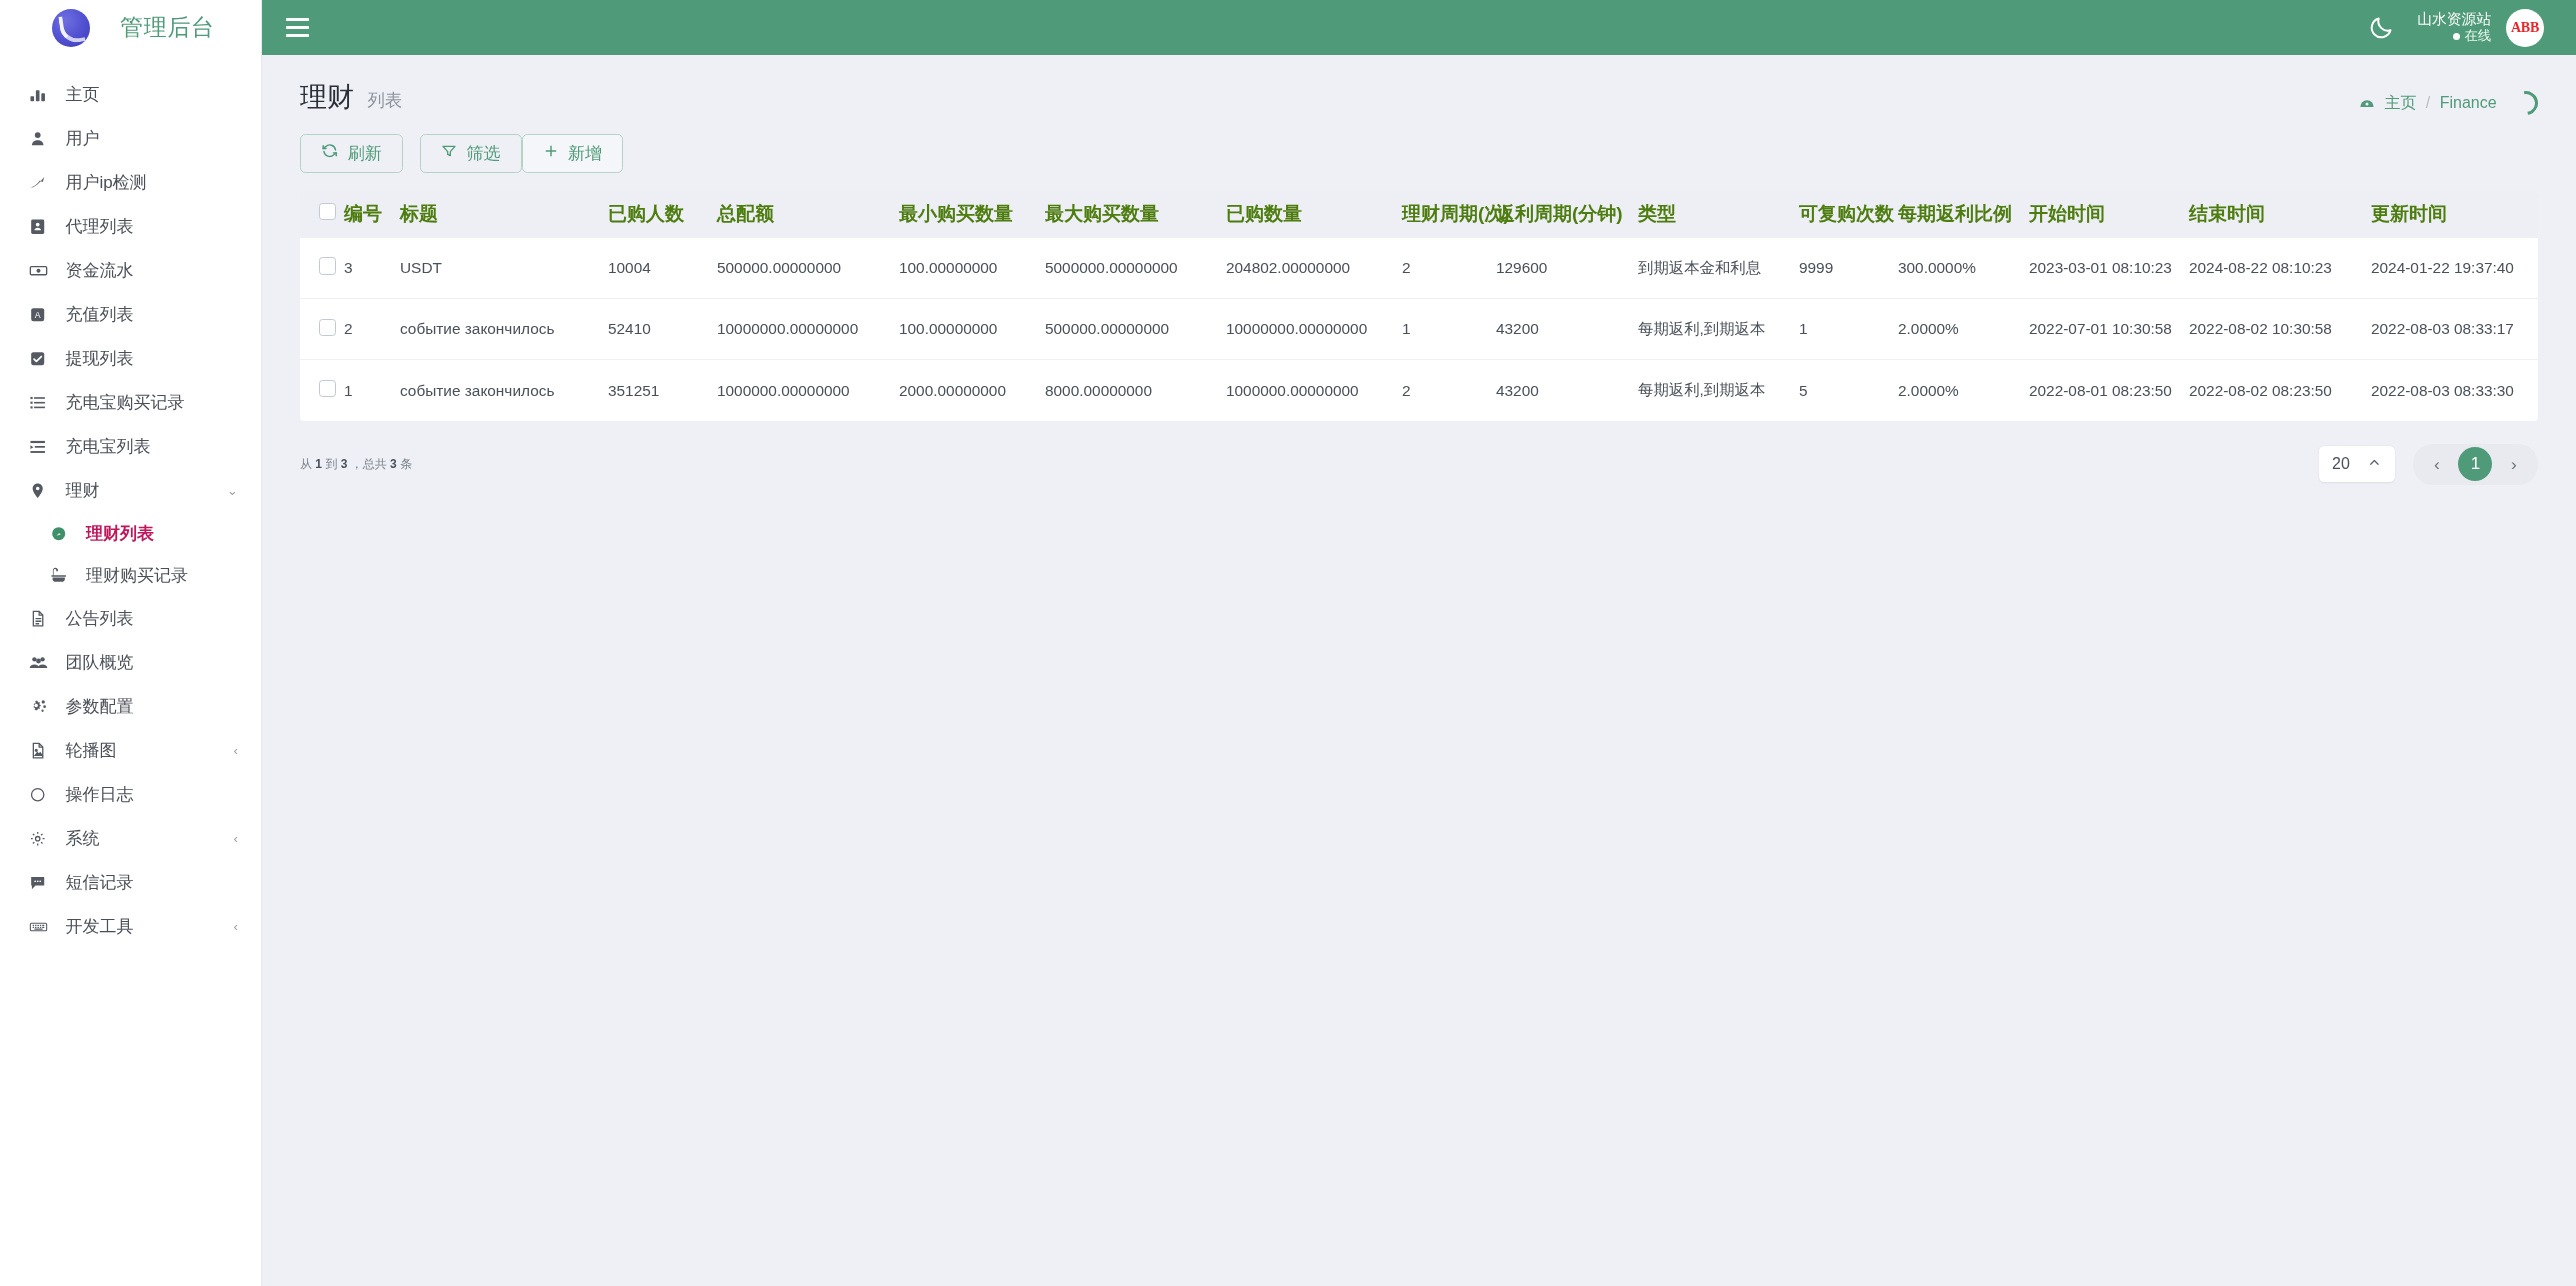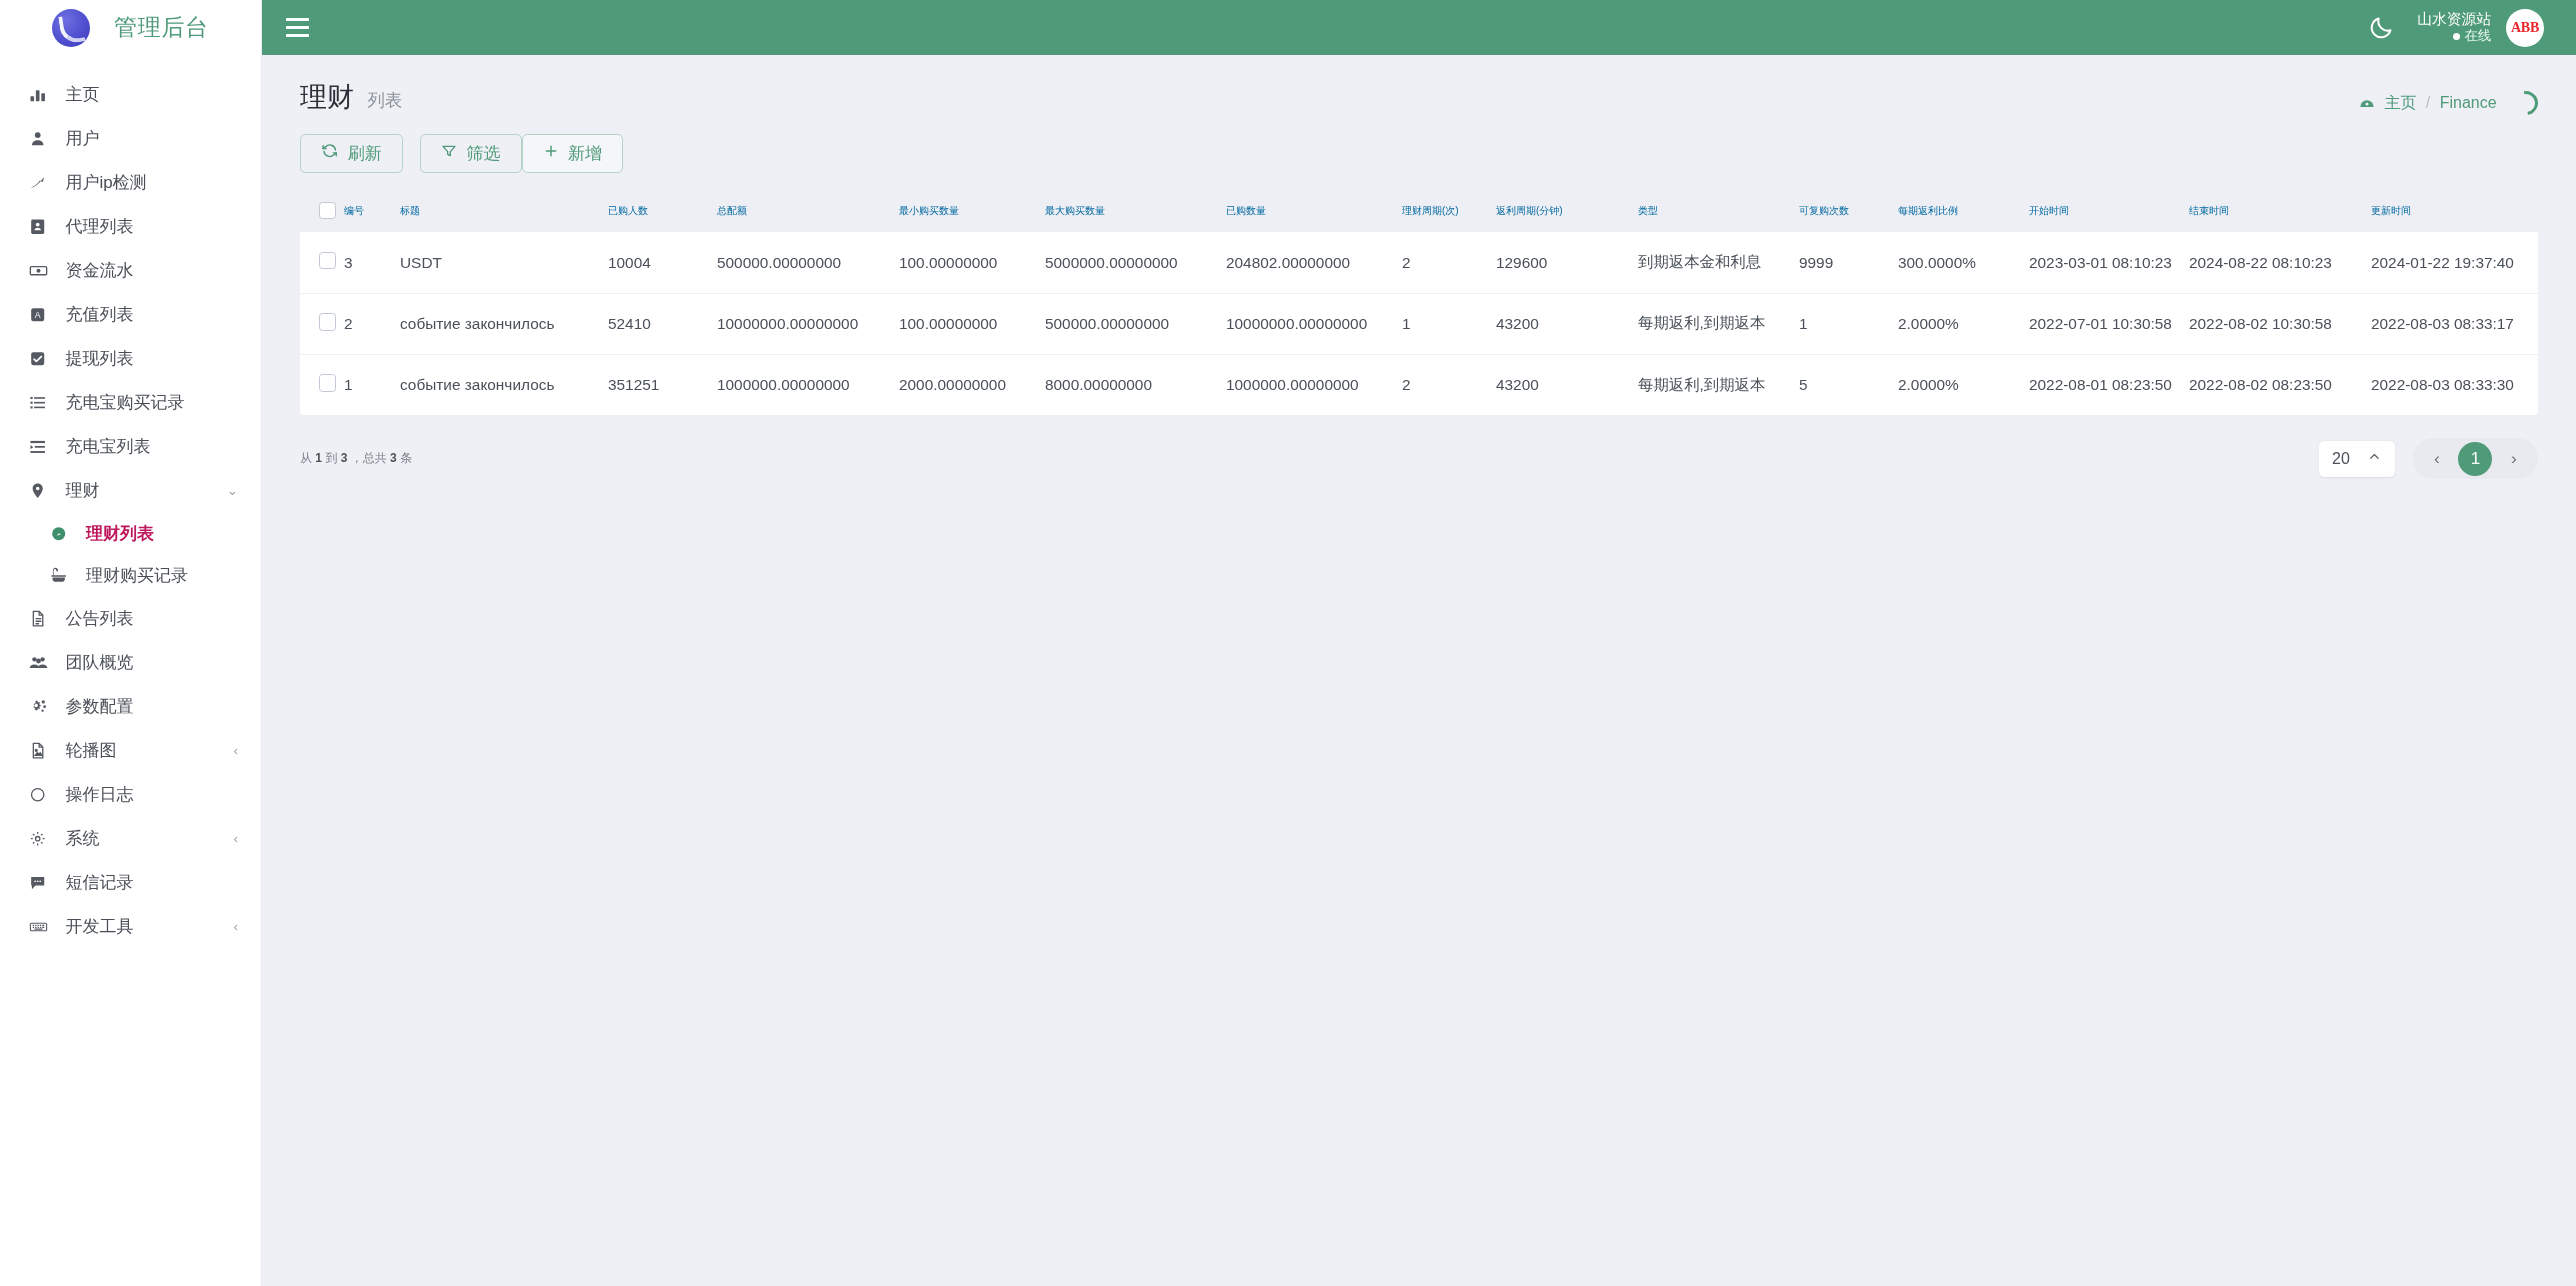--- a/index.html
+++ b/index.html
@@ -14,21 +14,21 @@
 
   
   #sidebar {
     width: 262px; min-width: 262px; height: 1287px;
     background: #ffffff;
     border-right: 0.7px solid #e6e9ef;
     display: flex; flex-direction: column;
     position: relative; z-index: 5;
   }
   .brand {
-    height: 55px; display: flex; align-items: center; gap: 24px;
+    height: 55px; display: flex; align-items: center; gap: 30px;
     padding-left: 52px;
   }
   .brand-logo {
     width: 38px; height: 38px; border-radius: 50%;
     background: radial-gradient(circle at 35% 30%, #6f6fe0 0%, #4f4fd0 55%, #3d3db5 100%);
     position: relative; overflow: hidden; flex: none;
   }
   .brand-logo::after {
     content: ""; position: absolute; left: 8px; top: 6.7px;
     width: 20px; height: 24px;
@@ -118,21 +118,21 @@
   }
   .btn-plus { background: #f4f6f9; }
 
   
   #tablecard {
     margin: 17.4px 38px 0 38px; background: #fff; border-radius: 4px;
     overflow: hidden; flex: none;
   }
   table { width: 100%; border-collapse: collapse; table-layout: fixed; }
   thead th {
-    background: #edeff4; color: #0369a1; font-size: 10px; font-weight: normal;
+    background: #edeff4; color: #4d7c0f; font-size: 19px; font-weight: bold;
     text-align: left; padding: 10.7px 0 10.7px 0; height: 42px; white-space: nowrap;
   }
   tbody td {
     font-size: 15.4px; color: #4a5059; padding: 0; height: 61px;
     white-space: nowrap; vertical-align: middle;
     border-top: 0.7px solid #eef0f4;
   }
   tbody tr:first-child td { border-top: none; }
   .cb {
     width: 17.4px; height: 17.4px; border: 1.3px solid #c2c9d4; border-radius: 3.4px;

